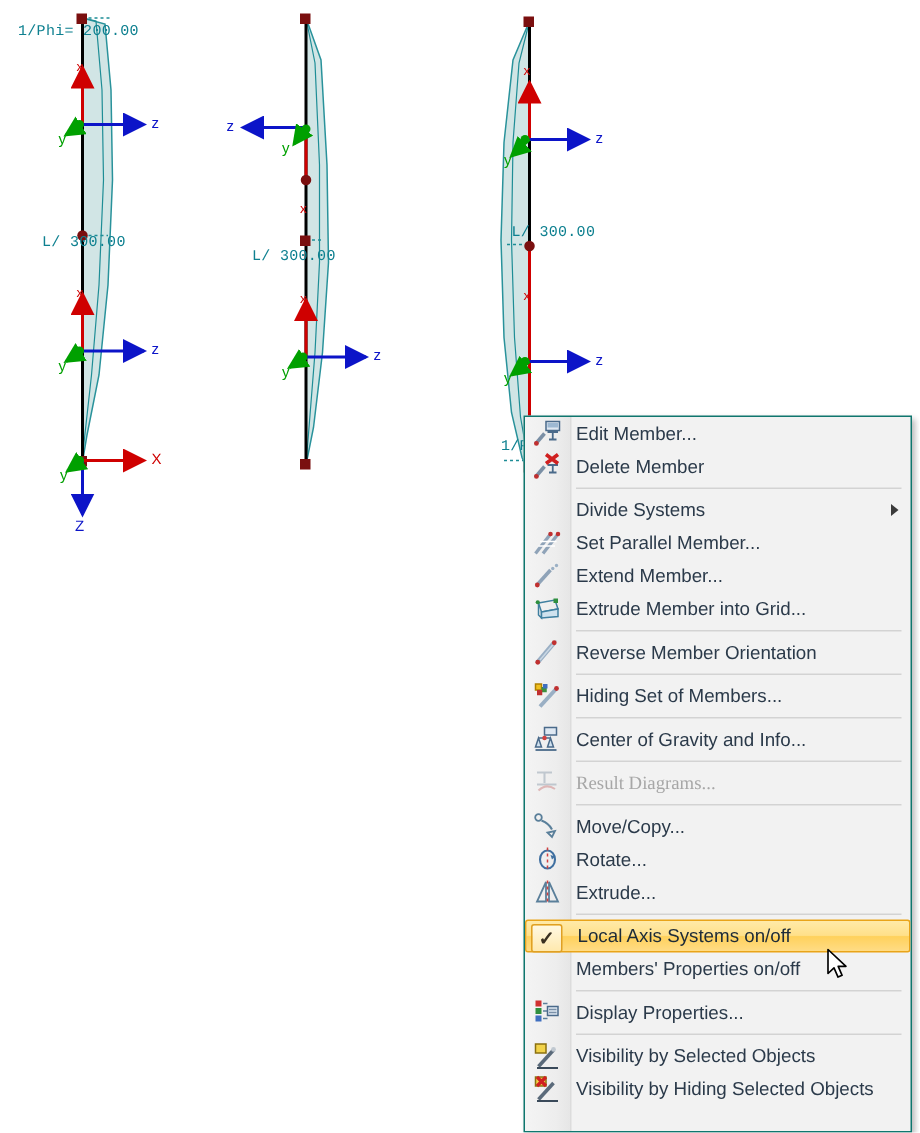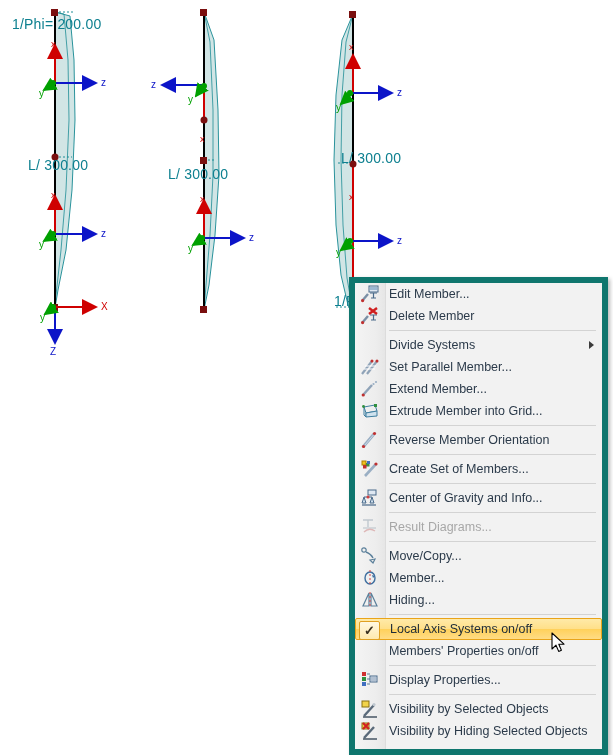--- a/index.html
+++ b/index.html
@@ -7,43 +7,43 @@
     width:613px;height:755px;position:relative;overflow:hidden;
     background:#ffffff;
     font-family:"Liberation Sans", sans-serif;
   }
   .canvas{position:absolute;left:0;top:0;width:613px;height:755px;}
 
   
   .cad-svg{position:absolute;left:0;top:0;width:613px;height:755px;}
   .cad-label{
     position:absolute;
-    font-family:Liberation Sans, sans-serif;
-    font-size:14px;
+    font-family:Liberation Mono, monospace;
+    font-size:10px;
     color:#0e8090;
     white-space:nowrap;
     letter-spacing:0.2px;
   }
   .axis-label{
     position:absolute;
     font-family:"Liberation Sans", sans-serif;
     font-size:10px;
     white-space:nowrap;
   }
   .axis-label.z{color:#0c14c8;}
   .axis-label.x{color:#cf0000;}
   .axis-label.y{color:#00a000;}
 
   
   .ctx-menu{
     position:absolute;
     left:349px;top:277px;
     width:259px;height:478px;
     background:#f2f2f2;
-    border:6px solid #0f766e;
+    border:1px solid #0f766e;
     box-shadow:2px 2px 4px rgba(0,0,0,0.28);
     box-sizing:border-box;
     overflow:hidden;
   }
   .ctx-gutter{
     position:absolute;left:0;top:0;bottom:0;width:30px;
     background:linear-gradient(to right,#f4f4f4 0%,#ededed 70%,#e6e6e6 100%);
     border-right:1px solid #dcdcdc;
   }
   .ctx-list{position:absolute;left:0;top:0;right:0;bottom:0;}
@@ -58,21 +58,21 @@
     position:absolute;left:0;top:0;width:30px;height:22px;
     display:flex;align-items:center;justify-content:center;
   }
   .mi .mi-label{
     margin-left:34px;
     font-size:12.5px;
     color:#2b3a4a;
     white-space:nowrap;
     line-height:22px;
   }
-  .mi.disabled .mi-label{color:#a7a7a7;}
+  .mi.disabled .mi-label{color:#a7a7a7;font-family:Liberation Serif, serif;}
   .mi .submenu-arrow{
     position:absolute;right:8px;top:50%;transform:translateY(-50%);
     width:0;height:0;
     border-top:4px solid transparent;
     border-bottom:4px solid transparent;
     border-left:5px solid #3b3b3b;
   }
   .mi.highlight{
     background:linear-gradient(to bottom,#ffeaa8 0%,#ffe08a 48%,#ffd15c 52%,#ffdc85 100%);
     border:1px solid #e9a419;
@@ -312,21 +312,21 @@
           <div class="mi-icon">
             <svg width="18" height="18" viewBox="0 0 18 18" xmlns="http://www.w3.org/2000/svg">
               <path d="M4,16 L15,4" stroke="#9aafc4" stroke-width="2.6"></path>
               <circle cx="15" cy="4" r="1.6" fill="#c03030"></circle>
               <rect x="1" y="1" width="4" height="4" fill="#f0c020" stroke="#b08000"></rect>
               <rect x="5" y="3" width="3.5" height="3.5" fill="#3f8f3f"></rect>
               <rect x="2" y="5" width="3.5" height="3.5" fill="#c03030"></rect>
               <rect x="6" y="1" width="3" height="3" fill="#3f6fc0"></rect>
             </svg>
           </div>
-          <span class="mi-label">Create Set of Members...</span>
+          <span class="mi-label">Hiding Set of Members...</span>
         </div>
         <div class="sep-wrap">
           <div class="sep"></div>
         </div>
         <div class="mi">
           <div class="mi-icon">
             <svg width="18" height="18" viewBox="0 0 18 18" xmlns="http://www.w3.org/2000/svg">
               <rect x="7" y="1" width="8" height="5" fill="#dfe8f2" stroke="#4a6a8a"></rect>
               <path d="M3,8 L11,8" stroke="#4a6a8a" stroke-width="1"></path>
               <path d="M3,8 L1,14 L5,14 Z" fill="#cfe0ee" stroke="#4a6a8a"></path>
@@ -364,31 +364,31 @@
           <span class="mi-label">Move/Copy...</span>
         </div>
         <div class="mi">
           <div class="mi-icon">
             <svg width="18" height="18" viewBox="0 0 18 18" xmlns="http://www.w3.org/2000/svg">
               <ellipse cx="9" cy="9" rx="5" ry="6" fill="none" stroke="#3f6fa0" stroke-width="1.4"></ellipse>
               <path d="M9,1 v16" stroke="#d04040" stroke-width="1" stroke-dasharray="2,2"></path>
               <path d="M11,6 l3,1 l-2,2 Z" fill="#3f6fa0"></path>
             </svg>
           </div>
-          <span class="mi-label">Member...</span>
+          <span class="mi-label">Rotate...</span>
         </div>
         <div class="mi">
           <div class="mi-icon">
             <svg width="18" height="18" viewBox="0 0 18 18" xmlns="http://www.w3.org/2000/svg">
               <path d="M8,2 L2,15 L8,15 Z" fill="none" stroke="#5a7f9a" stroke-width="1.2"></path>
               <path d="M10,2 L16,15 L10,15 Z" fill="none" stroke="#5a7f9a" stroke-width="1.2"></path>
               <path d="M9,1 v16" stroke="#d04040" stroke-width="1" stroke-dasharray="2,2"></path>
             </svg>
           </div>
-          <span class="mi-label">Hiding...</span>
+          <span class="mi-label">Extrude...</span>
         </div>
         <div class="sep-wrap">
           <div class="sep"></div>
         </div>
         <div class="mi highlight">
           <div class="chk-box">✓</div>
           <span class="mi-label">Local Axis Systems on/off</span>
         </div>
         <div class="mi">
           <span class="mi-label">Members' Properties on/off</span>

